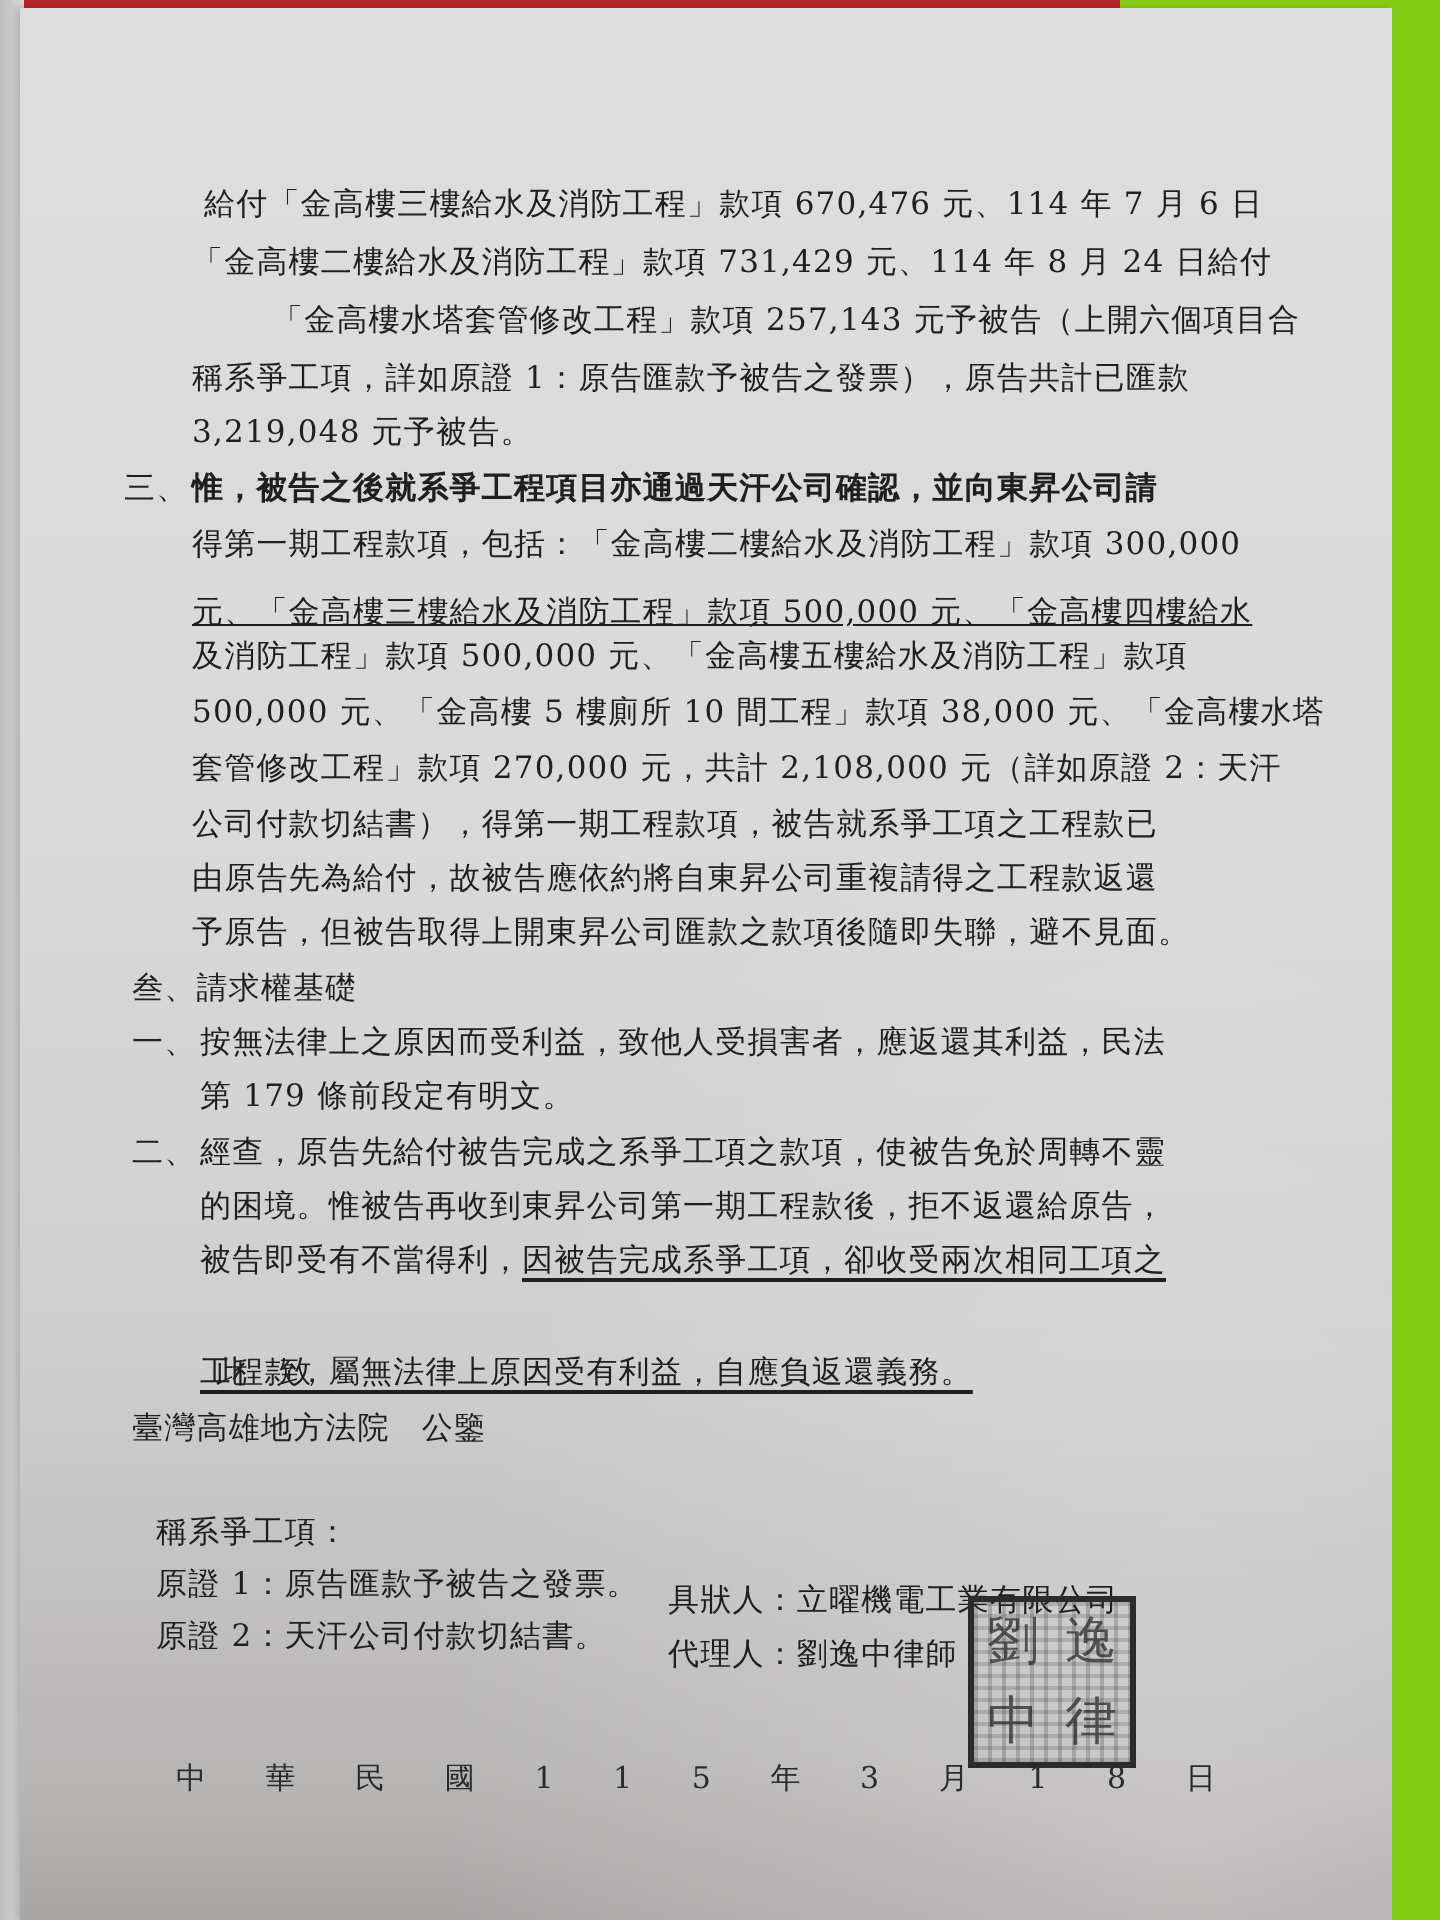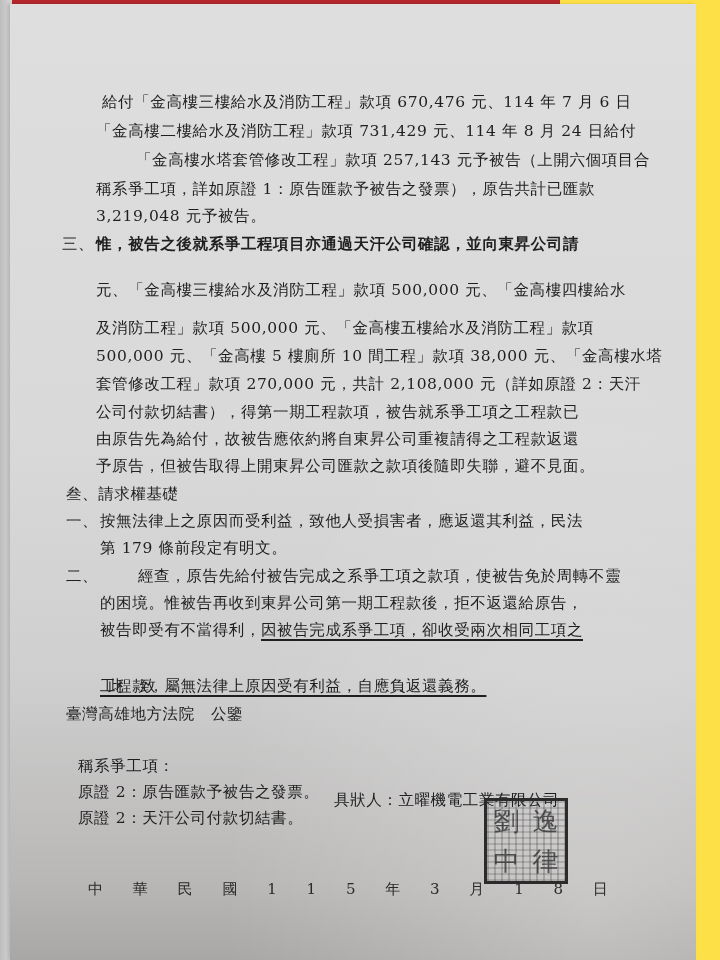--- a/index.html
+++ b/index.html
@@ -8,21 +8,21 @@
       width: 720px;
       height: 960px;
       overflow: hidden;
       background: #2a2626;
     }
     .stage {
       position: relative;
       width: 720px;
       height: 960px;
       overflow: hidden;
-      background: #fde047;
+      background: #84cc16;
     }
     .red-strip {
       position: absolute;
       left: 0; top: 0;
       width: 560px; height: 6px;
       background: #b5262b;
     }
     .page-under {
       position: absolute;
       left: 0; top: 0;
@@ -103,51 +103,55 @@
   <div class="doc">
 
     <div class="line" style="left:102px; top:92px;">給付「金高樓三樓給水及消防工程」款項 670,476 元、114 年 7 月 6 日</div>
     <div class="line" style="left:96px; top:121px;">「金高樓二樓給水及消防工程」款項 731,429 元、114 年 8 月 24 日給付</div>
     <div class="line" style="left:96px; top:150px;margin-left:40px;">「金高樓水塔套管修改工程」款項 257,143 元予被告（上開六個項目合</div>
     <div class="line" style="left:96px; top:179px;">稱系爭工項，詳如原證 1：原告匯款予被告之發票），原告共計已匯款</div>
     <div class="line" style="left:96px; top:206px;">3,219,048 元予被告。</div>
 
     <div class="line" style="left:62px; top:234px;">三、</div>
     <div class="line" style="left:96px; top:234px;font-weight:bold;">惟，被告之後就系爭工程項目亦通過天汗公司確認，並向東昇公司請</div>
-    <div class="line" style="left:96px; top:280px;">元、「金高樓三樓給水及消防工程」款項 500,000 元、「金高樓四樓給水</div>
+    <div class="line" style="left:96px; top:262px;">得第一期工程款項，包括：「金高樓二樓給水及消防工程」款項 300,000</div>
+    <div class="line" style="left:96px; top:296px;text-decoration:underline;">元、「金高樓三樓給水及消防工程」款項 500,000 元、「金高樓四樓給水</div>
     <div class="line" style="left:96px; top:318px;text-align:center;">及消防工程」款項 500,000 元、「金高樓五樓給水及消防工程」款項</div>
     <div class="line" style="left:96px; top:346px;">500,000 元、「金高樓 5 樓廁所 10 間工程」款項 38,000 元、「金高樓水塔</div>
     <div class="line" style="left:96px; top:374px;">套管修改工程」款項 270,000 元，共計 2,108,000 元（詳如原證 2：天汗</div>
     <div class="line" style="left:96px; top:402px;">公司付款切結書），得第一期工程款項，被告就系爭工項之工程款已</div>
     <div class="line" style="left:96px; top:429px;">由原告先為給付，故被告應依約將自東昇公司重複請得之工程款返還</div>
     <div class="line" style="left:96px; top:456px;">予原告，但被告取得上開東昇公司匯款之款項後隨即失聯，避不見面。</div>
 
     <div class="line" style="left:66px; top:484px;">叁、請求權基礎</div>
 
     <div class="line" style="left:66px; top:511px;">一、</div>
     <div class="line" style="left:100px; top:511px;">按無法律上之原因而受利益，致他人受損害者，應返還其利益，民法</div>
     <div class="line" style="left:100px; top:538px;">第 179 條前段定有明文。</div>
 
     <div class="line" style="left:66px; top:566px;">二、</div>
-    <div class="line" style="left:100px; top:566px;margin-left:38px;">經查，原告先給付被告完成之系爭工項之款項，使被告免於周轉不靈</div>
+    <div class="line" style="left:100px; top:566px;">經查，原告先給付被告完成之系爭工項之款項，使被告免於周轉不靈</div>
     <div class="line" style="left:100px; top:593px;">的困境。惟被告再收到東昇公司第一期工程款後，拒不返還給原告，</div>
     <div class="line" style="left:100px; top:620px;">
       <span>被告即受有不當得利，</span><span class="u">因被告完成系爭工項，卻收受兩次相同工項之</span>
     </div>
     <div class="line u" style="left:100px; top:648px;">工程款，屬無法律上原因受有利益，自應負返還義務。</div>
 
     <div class="line" style="left:108px; top:676px;">此　致</div>
     <div class="line" style="left:66px; top:704px;">臺灣高雄地方法院　公鑒</div>
 
     <div class="line" style="left:78px; top:756px;">稱系爭工項：</div>
-    <div class="line" style="left:78px; top:782px;">原證 2：原告匯款予被告之發票。</div>
+    <div class="line" style="left:78px; top:782px;">原證 1：原告匯款予被告之發票。</div>
     <div class="line" style="left:78px; top:808px;">原證 2：天汗公司付款切結書。</div>
 
     <div class="line" style="left:334px; top:790px;">
       <span>具狀人：</span><span>立曜機電工業有限公司</span>
+    </div>
+    <div class="line" style="left:334px; top:817px;">
+      <span>代理人：</span><span>劉逸中律師</span>
     </div>
 
     <div class="seal">
       <span>劉</span>
       <span>逸</span>
       <span>中</span>
       <span>律</span>
     </div>
 
     <div class="date-row">

